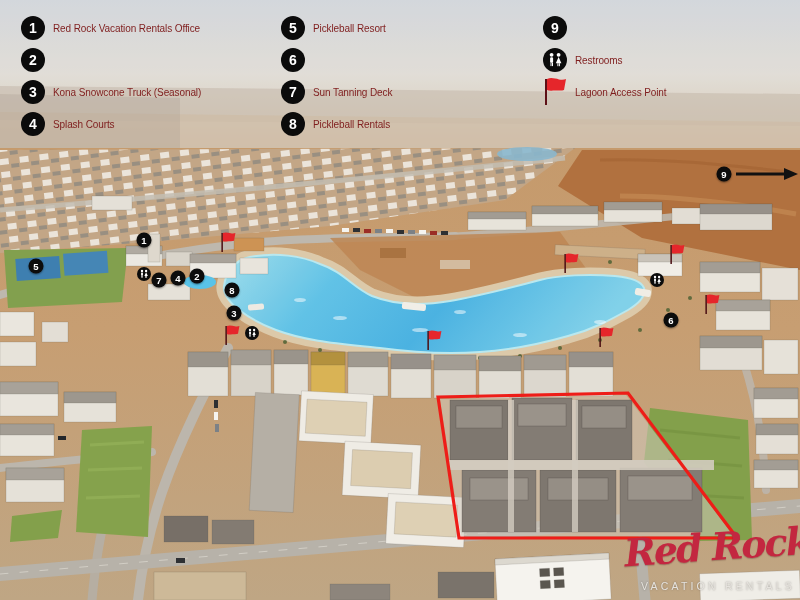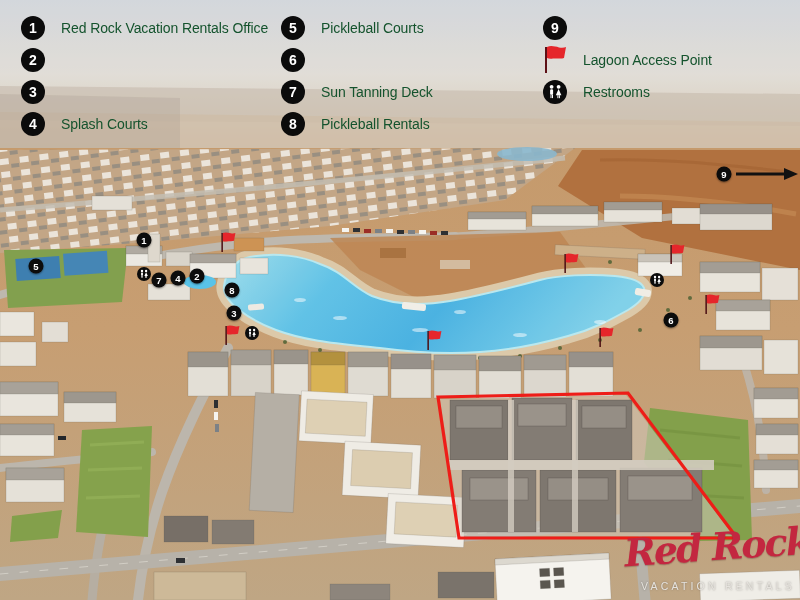--- a/index.html
+++ b/index.html
@@ -6,21 +6,21 @@
   .stage{position:relative;width:800px;height:600px;overflow:hidden;
          font-family:"Liberation Sans",sans-serif;background:#c59a6c;}
   .stage svg.scene{position:absolute;left:0;top:0;}
   
   .legend-col{position:absolute;top:16px;display:flex;flex-direction:column;gap:8px;z-index:40;}
   .lg-row{display:flex;align-items:center;height:24px;}
   .lg-badge{width:24px;height:24px;border-radius:50%;background:#0b0b0b;color:#fff;
             display:flex;align-items:center;justify-content:center;
             font-size:14px;font-weight:bold;flex:0 0 24px;}
   .lg-iconwrap{width:24px;height:24px;flex:0 0 24px;display:flex;align-items:center;justify-content:center;overflow:visible;}
-  .lg-label{margin-left:16px;font-size:14px;letter-spacing:-0.1px;color:#14532d;white-space:nowrap;}
+  .lg-label{margin-left:8px;font-size:10px;letter-spacing:-0.1px;color:#7f1d1d;white-space:nowrap;}
   
   .annotations{position:absolute;left:0;top:0;width:800px;height:600px;z-index:30;pointer-events:none;}
   .map-marker{position:absolute;width:15px;height:15px;border-radius:50%;background:#0c0c0c;color:#fff;
               display:flex;align-items:center;justify-content:center;font-size:9.5px;font-weight:bold;
               transform:translate(-50%,-50%);box-shadow:0 1px 2px rgba(0,0,0,.45);}
   .map-restroom,.map-flag{position:absolute;transform:translate(-50%,-50%);line-height:0;}
   .map-arrow{position:absolute;line-height:0;}
   
   .logo{position:absolute;z-index:35;pointer-events:none;}
   .logo-script{position:absolute;left:612px;top:528px;width:210px;text-align:center;
@@ -379,35 +379,36 @@
     </div>
     <div class="lg-row">
       <span class="lg-badge">
           <span>2</span>
         </span>
     </div>
     <div class="lg-row">
       <span class="lg-badge">
           <span>3</span>
         </span>
+      <span class="lg-label">Kona Snowcone Truck (Seasonal)</span>
     </div>
     <div class="lg-row">
       <span class="lg-badge">
           <span>4</span>
         </span>
       <span class="lg-label">Splash Courts</span>
     </div>
   </div>
 
   <div class="legend-col" style="left:281px">
     <div class="lg-row">
       <span class="lg-badge">
           <span>5</span>
         </span>
-      <span class="lg-label">Pickleball Courts</span>
+      <span class="lg-label">Pickleball Resort</span>
     </div>
     <div class="lg-row">
       <span class="lg-badge">
           <span>6</span>
         </span>
     </div>
     <div class="lg-row">
       <span class="lg-badge">
           <span>7</span>
         </span>
@@ -419,48 +420,48 @@
         </span>
       <span class="lg-label">Pickleball Rentals</span>
     </div>
   </div>
 
   <div class="legend-col" style="left:543px">
     <div class="lg-row">
       <span class="lg-badge">
           <span>9</span>
         </span>
-    </div>
-    <div class="lg-row">
-      <span class="lg-iconwrap">
-        <svg width="24" height="30" viewBox="0 0 24 30" style="overflow:visible">
-            <rect x="2" y="2" width="2" height="26" fill="#5d1016"></rect>
-            <path d="M4,2 C8,0.2 12,1.6 16,2.4 C19,3 21.5,2.6 23,2.1 L21,13 C18,14 14,13 10,13.6 C7.5,14 5.3,13.7 4,13.1 Z" fill="#e5262b"></path>
-          </svg>
-      </span>
-      <span class="lg-label">Lagoon Access Point</span>
     </div>
     <div class="lg-row">
       <span class="lg-iconwrap">
         <svg width="24" height="24" viewBox="0 0 24 24">
             <circle cx="12" cy="12" r="12" fill="#0b0b0b"></circle>
             <g fill="#fff">
               <circle cx="8.6" cy="6.8" r="1.9"></circle>
               <rect x="7.1" y="9.3" width="3" height="5.4" rx="1.2"></rect>
               <rect x="7.5" y="14.5" width="1" height="3.6"></rect>
               <rect x="9" y="14.5" width="1" height="3.6"></rect>
               <circle cx="15.6" cy="6.8" r="1.9"></circle>
               <path d="M15.6,9 L18.4,15.2 H12.8 Z"></path>
               <rect x="14.4" y="15.2" width="1" height="3"></rect>
               <rect x="15.9" y="15.2" width="1" height="3"></rect>
             </g>
           </svg>
       </span>
       <span class="lg-label">Restrooms</span>
     </div>
+    <div class="lg-row">
+      <span class="lg-iconwrap">
+        <svg width="24" height="30" viewBox="0 0 24 30" style="overflow:visible">
+            <rect x="2" y="2" width="2" height="26" fill="#5d1016"></rect>
+            <path d="M4,2 C8,0.2 12,1.6 16,2.4 C19,3 21.5,2.6 23,2.1 L21,13 C18,14 14,13 10,13.6 C7.5,14 5.3,13.7 4,13.1 Z" fill="#e5262b"></path>
+          </svg>
+      </span>
+      <span class="lg-label">Lagoon Access Point</span>
+    </div>
   </div>
 
   <div class="logo">
     <div class="logo-script">Red Rock</div>
     <div class="logo-sub">VACATION RENTALS</div>
   </div>
 
 </div>
 
 </body></html>

